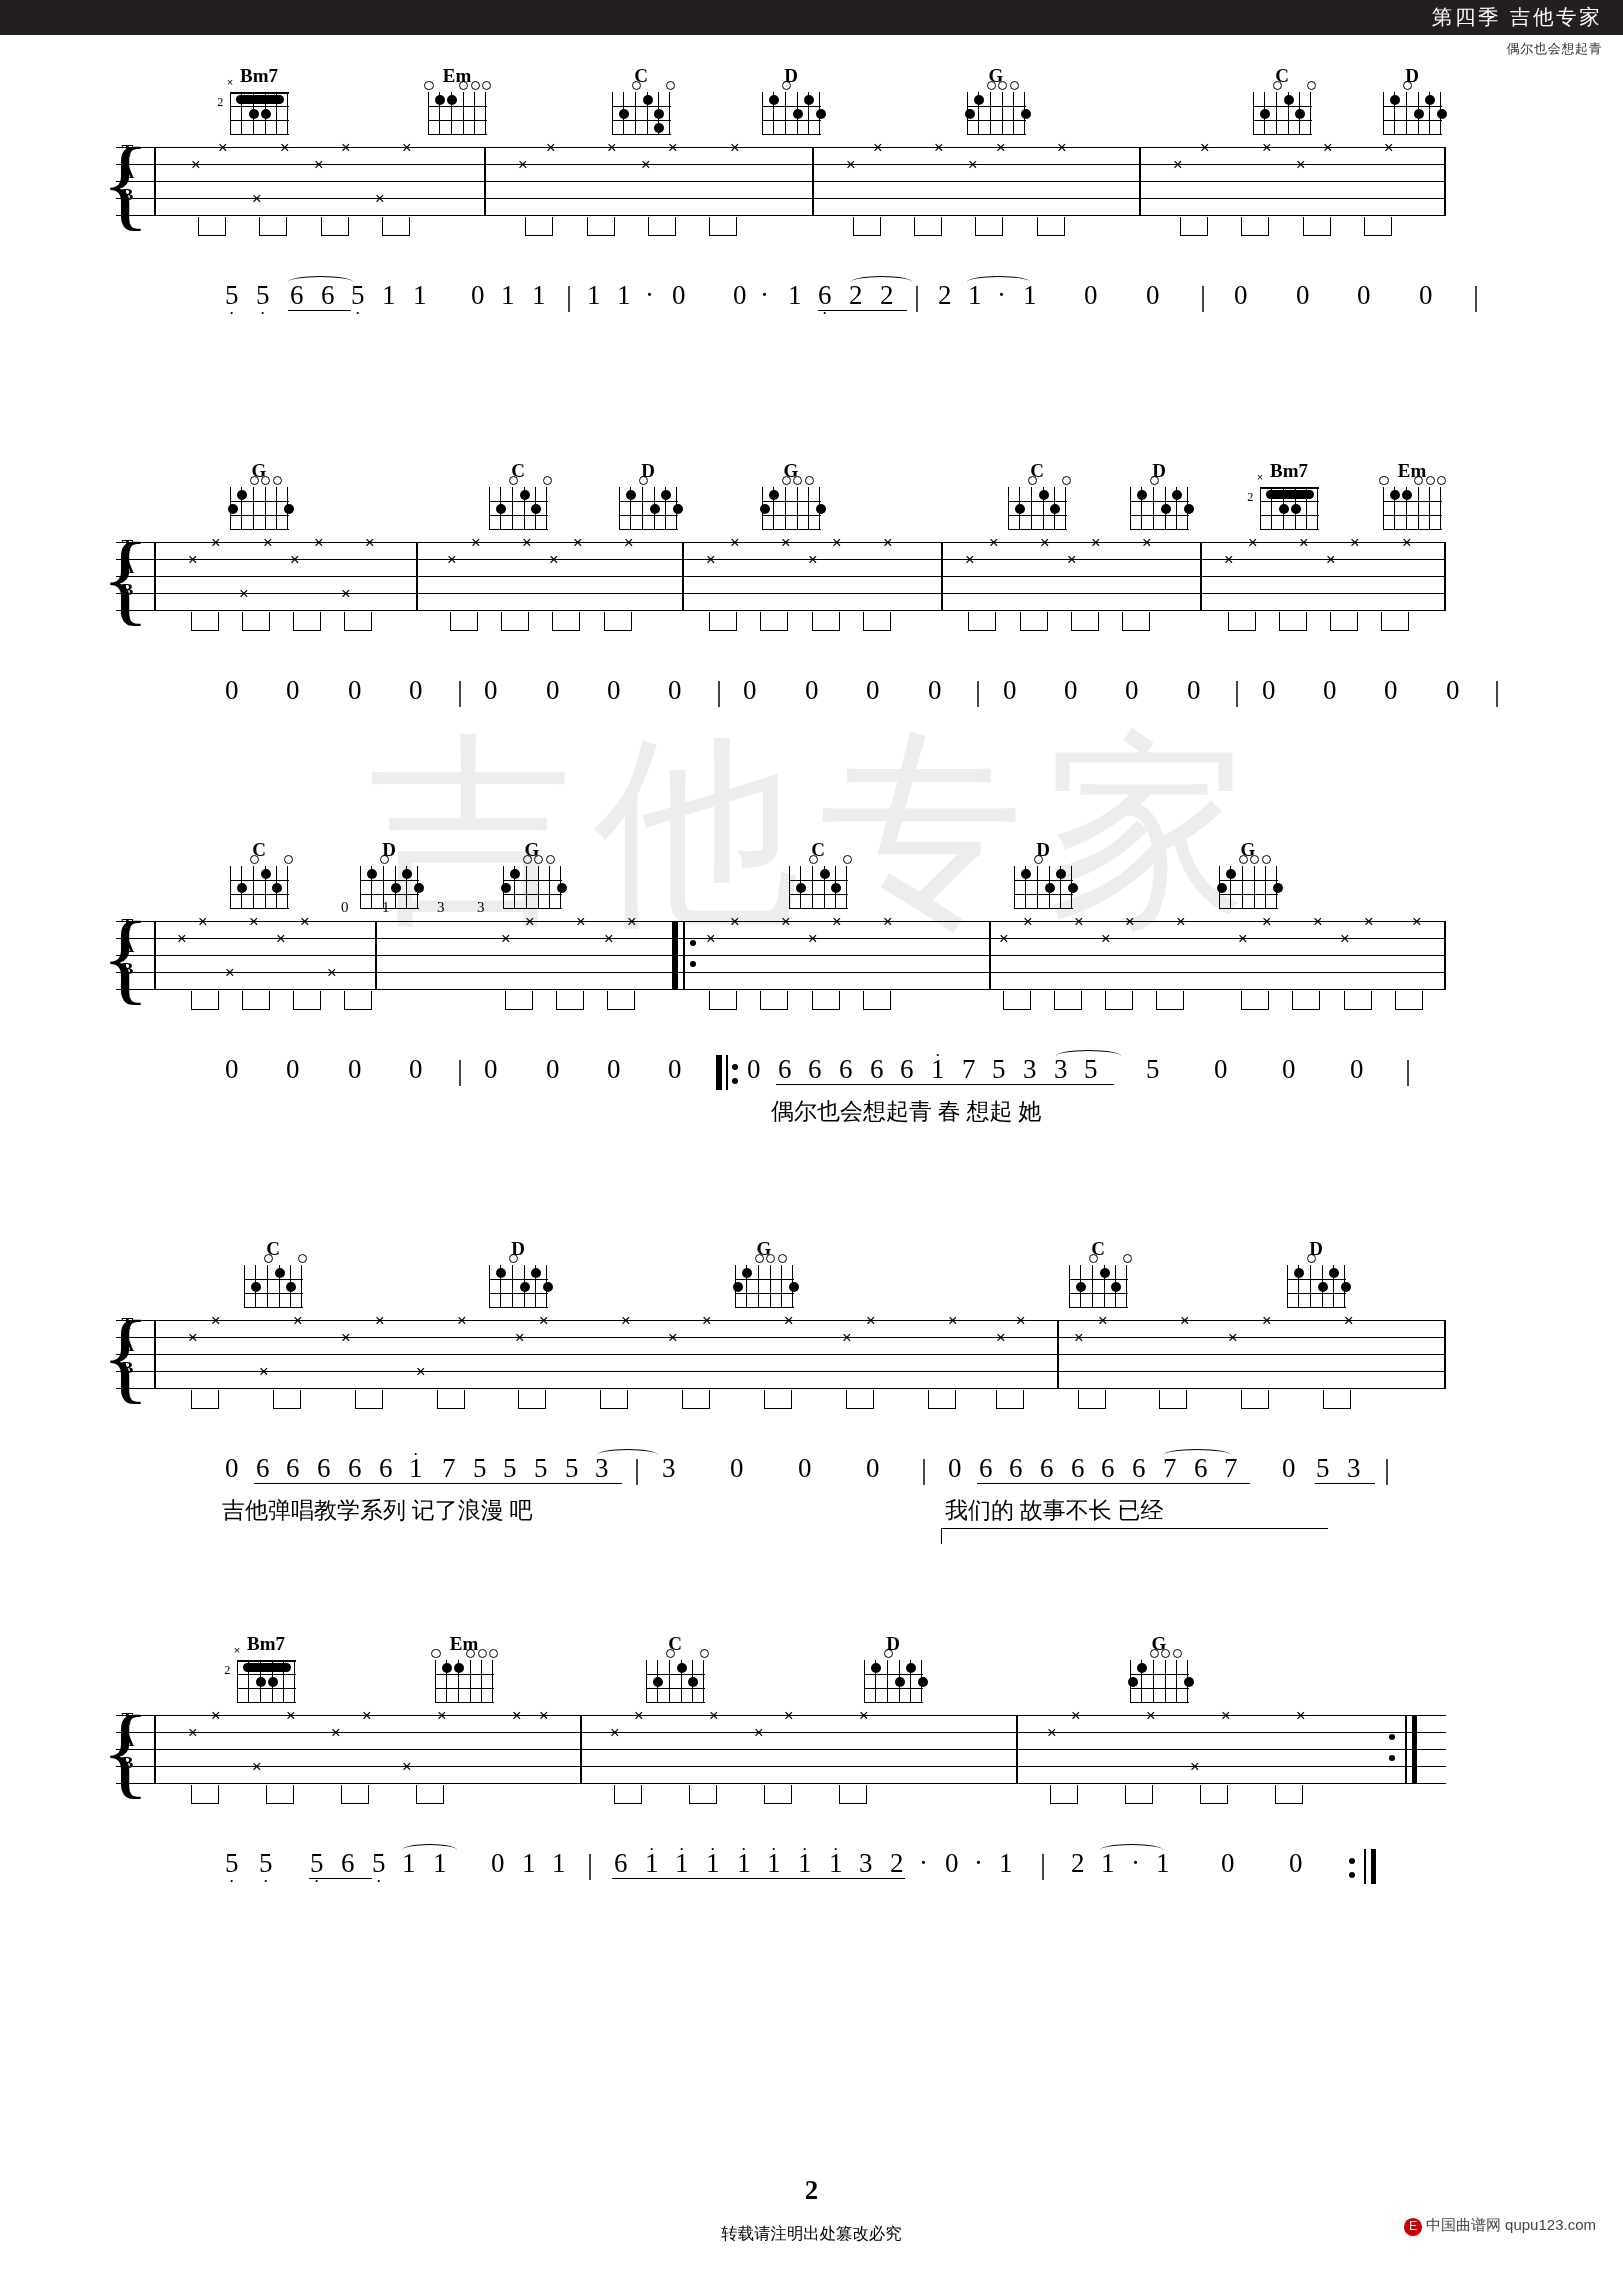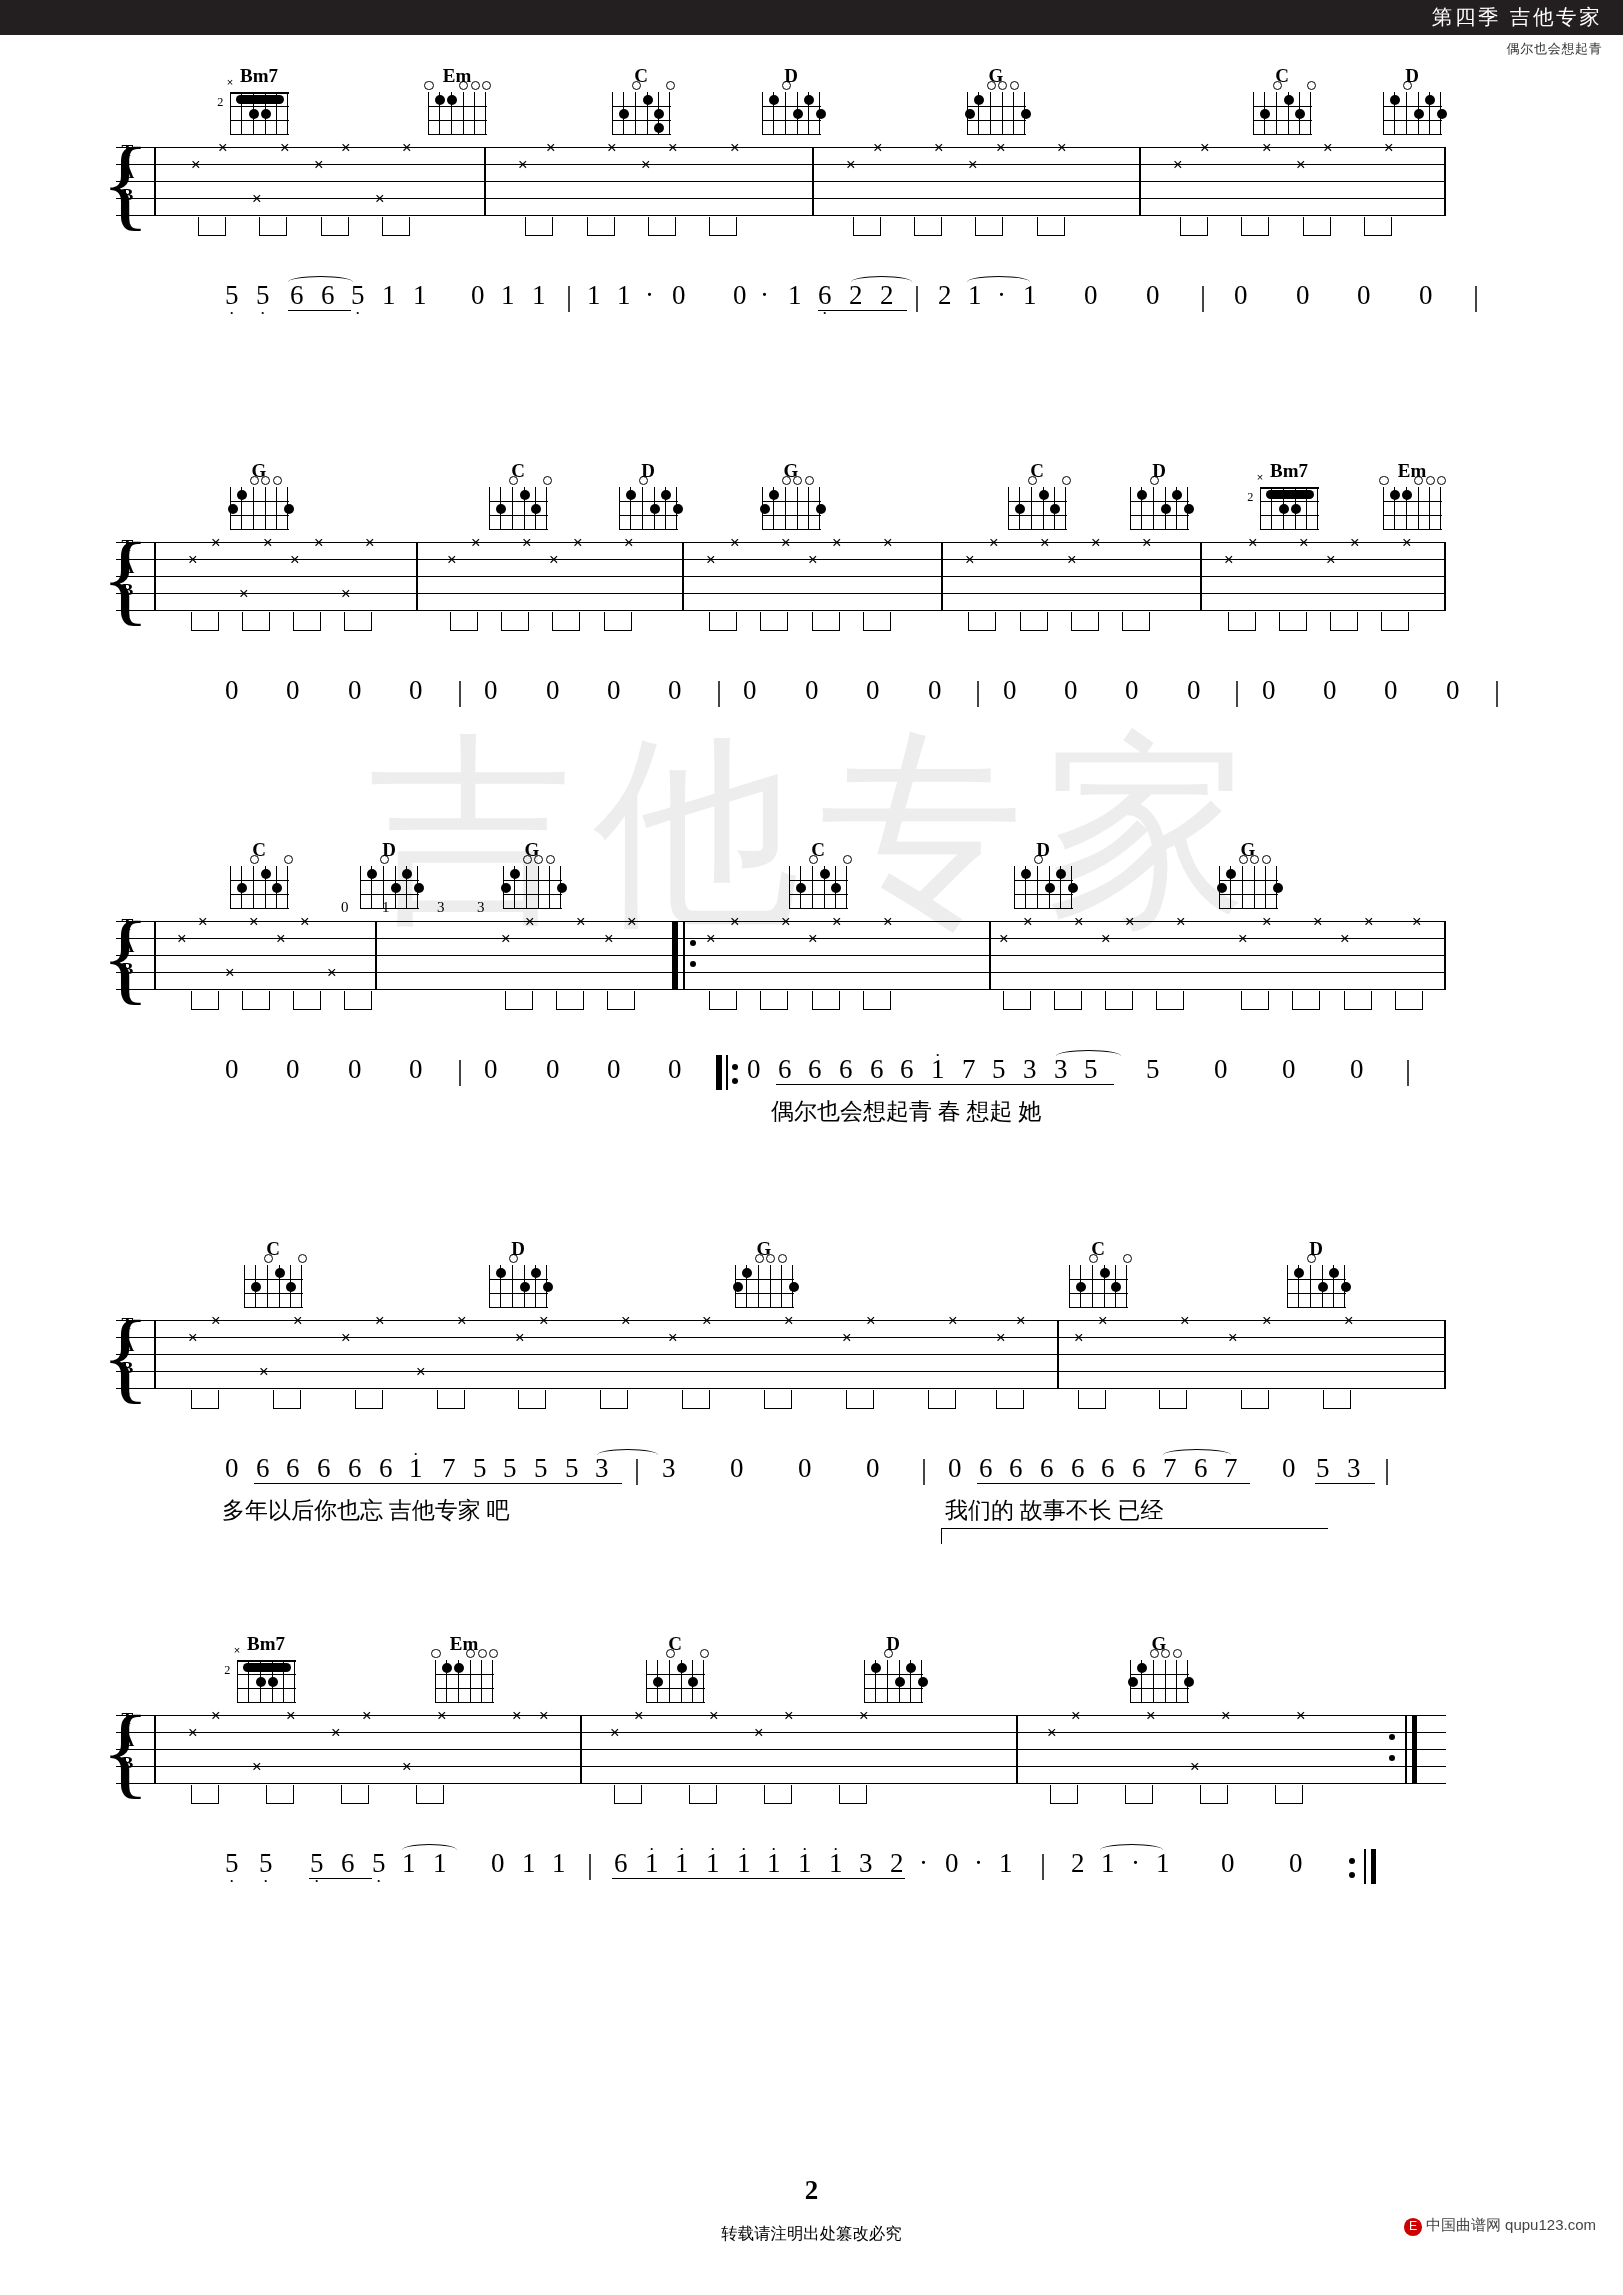--- a/index.html
+++ b/index.html
@@ -1069,21 +1069,21 @@
     <div class="underline" style="left:861px;top:30px;width:273px;"></div>
     <div class="tie" style="left:1047px;top:-4.1px;width:68px;"></div>
     <div class="num" style="left:1166px;">0</div>
     <div class="num" style="left:1200px;">5</div>
     <div class="num" style="left:1231px;">3</div>
     <div class="underline" style="left:1199px;top:30px;width:60px;"></div>
     <div class="vbar" style="left:1268px;top:-1.4px;">|</div>
   </div>
 
   <div class="lyricline">
-    <div class="ly" style="left:106px;">多年以后你也忘 吉他专家 吧</div>
+    <div class="ly" style="left:106px;">吉他弹唱教学系列 记了浪漫 吧</div>
     <div class="ly" style="left:829px;">我们的 故事不长      已经</div>
     <div class="bracketnum" style="left:825px;top:33px;width:382px;"></div>
   </div>
 </div>
 
 <div class="system" style="top:1633px;">
   <div class="chordrow">
     <div class="chord" style="left:225px;">
       <div class="cname">Bm7</div>
       <div class="grid">

